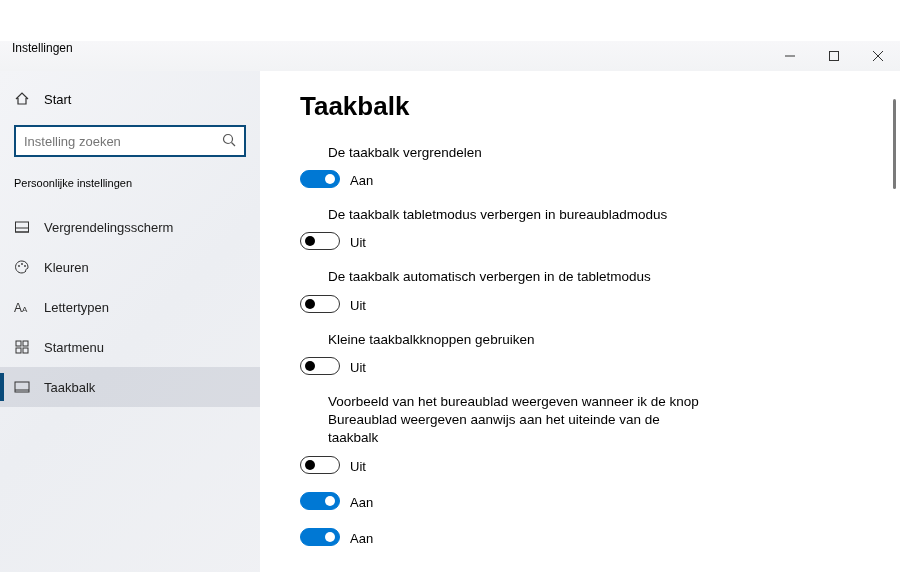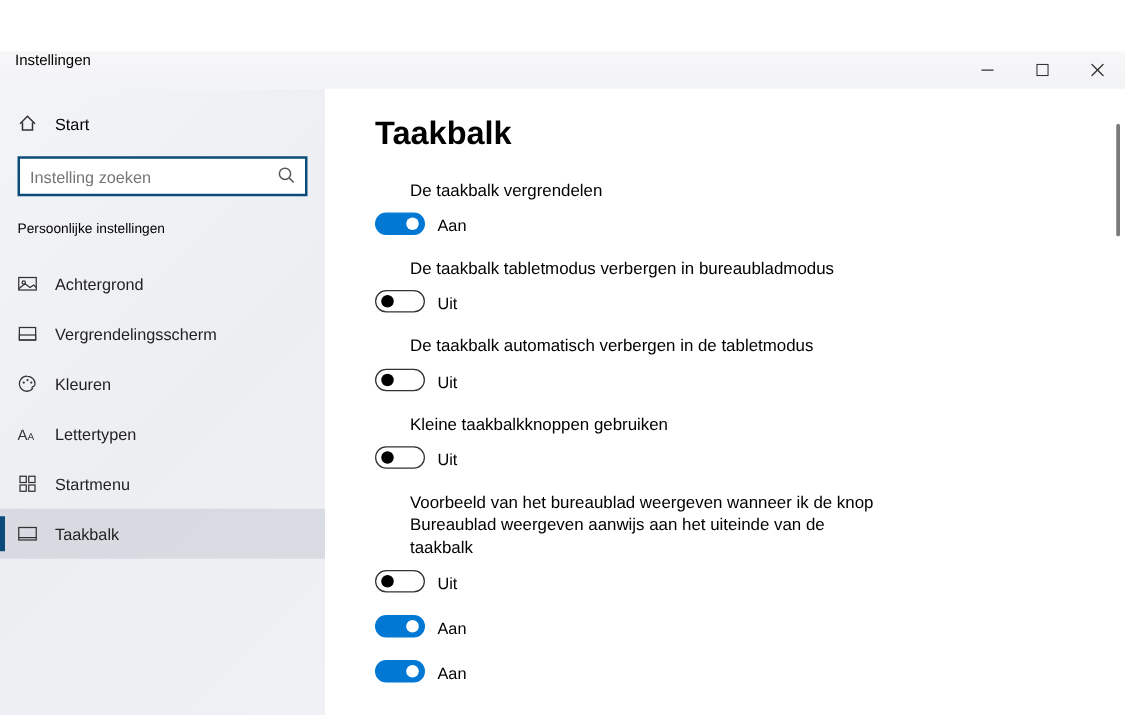--- a/index.html
+++ b/index.html
@@ -68,30 +68,20 @@
       <input placeholder="Instelling zoeken" style="">
       <span class="sicon">
         <svg width="14" height="14" viewBox="0 0 14 14">
             <circle cx="6" cy="6" r="4.5" fill="none" stroke="#555" stroke-width="1.2"></circle>
             <line x1="9.5" y1="9.5" x2="13" y2="13" stroke="#555" stroke-width="1.2"></line>
           </svg>
       </span>
     </div>
     <div class="group-title">Persoonlijke instellingen</div>
 
-    <div class="navitem">
-      <span class="navicon">
-          <svg width="16" height="16" viewBox="0 0 16 16">
-            <rect x="1" y="3" width="14" height="10" fill="none" stroke="#333"></rect>
-            <circle cx="5" cy="7" r="1.3" fill="none" stroke="#333"></circle>
-            <path d="M1 12 L6 8 L10 11 L13 9 L15 11" fill="none" stroke="#333"></path>
-          </svg>
-        </span>
-      <span>Achtergrond</span>
-    </div>
     <div class="navitem">
       <span class="navicon">
           <svg width="16" height="16" viewBox="0 0 16 16">
             <rect x="1.5" y="3" width="13" height="10" fill="none" stroke="#333"></rect>
             <rect x="1.5" y="9" width="13" height="4" fill="none" stroke="#333"></rect>
           </svg>
         </span>
       <span>Vergrendelingsscherm</span>
     </div>
     <div class="navitem">

